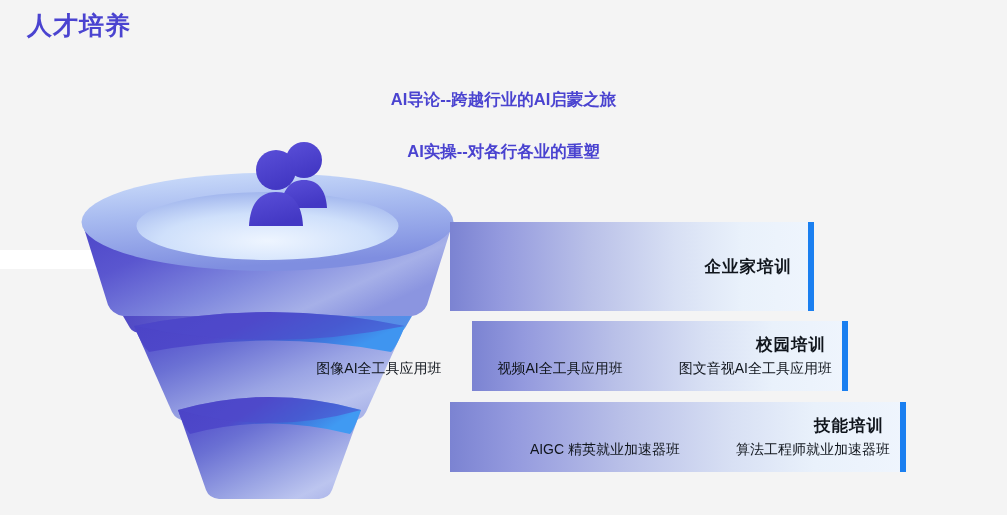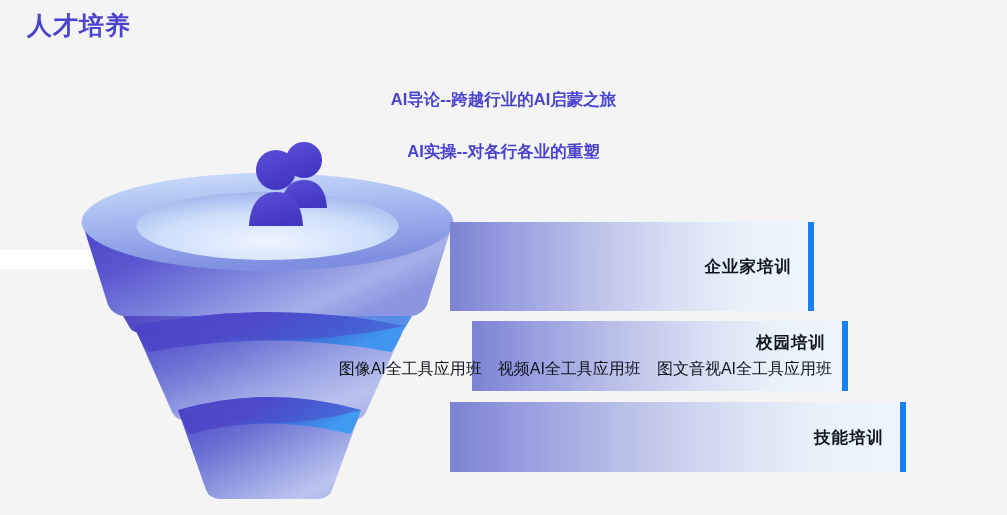--- a/index.html
+++ b/index.html
@@ -115,24 +115,25 @@
   }
   .band-items {
     display: flex;
     flex-direction: row;
     align-items: center;
     justify-content: flex-end;
     gap: 16px;
     margin-top: 6px;
   }
   .band-item {
-    font-size: 16px;
+    font-size: 14px;
     color: #10151c;
     white-space: nowrap;
     letter-spacing: 0px;
+    margin-left: 40px;
   }
 
   #band-0 { left: 450px; top: 222px; width: 364px; height: 89px; }
   #band-1 { left: 472px; top: 321px; width: 376px; height: 70px; }
   #band-2 { left: 450px; top: 402px; width: 456px; height: 70px; }
 
   #band-0 .band-title { margin-right: 6px; }
   #band-1 .band-title { margin-right: 6px; }
   #band-2 .band-title { margin-right: 6px; }
 </style>
@@ -269,16 +270,20 @@
     <div class="band-items">
       <div class="band-item">图像AI全工具应用班</div>
       <div class="band-item">视频AI全工具应用班</div>
       <div class="band-item">图文音视AI全工具应用班</div>
     </div>
     <div class="band-accent"></div>
   </div>
 
   <div class="band" id="band-2">
     <div class="band-title">技能培训</div>
+    <div class="band-items">
+      <div class="band-item">AIGC 精英就业加速器班</div>
+      <div class="band-item">算法工程师就业加速器班</div>
+    </div>
     <div class="band-accent"></div>
   </div>
 
 </div>
 
 </body></html>

